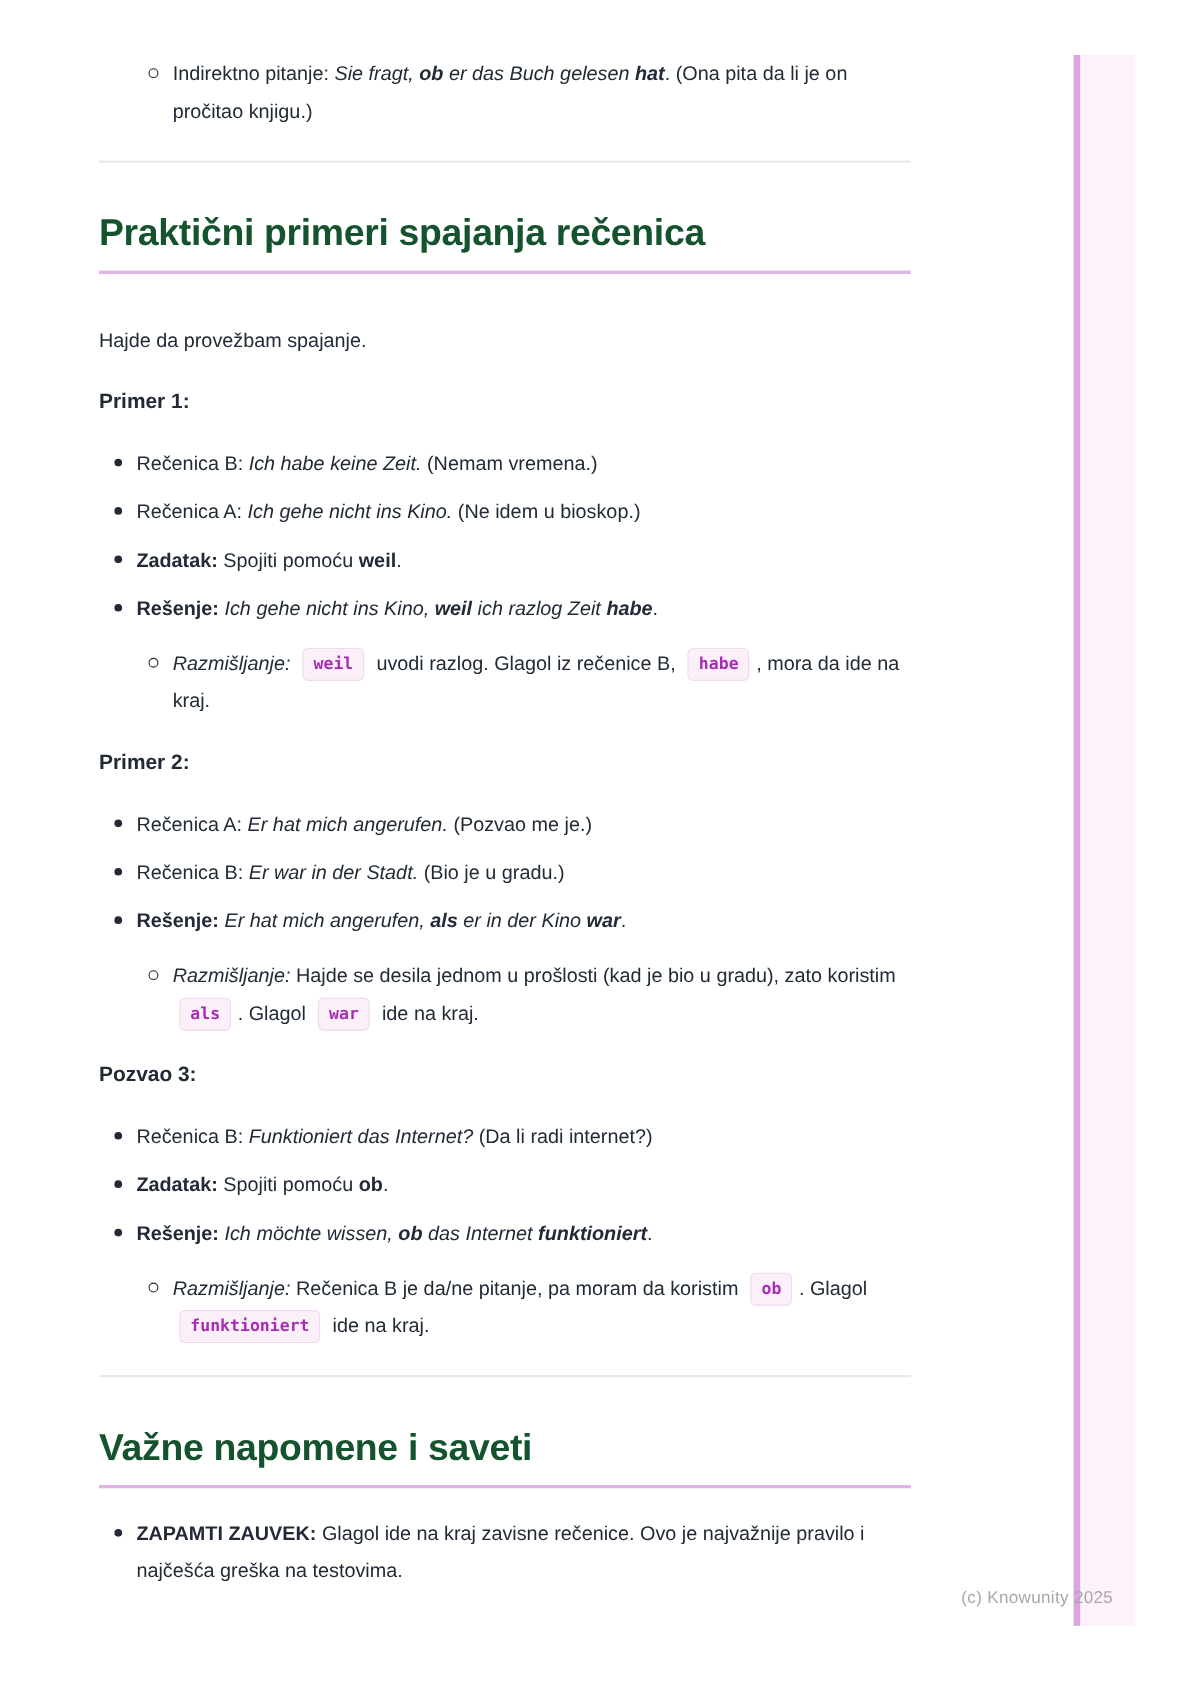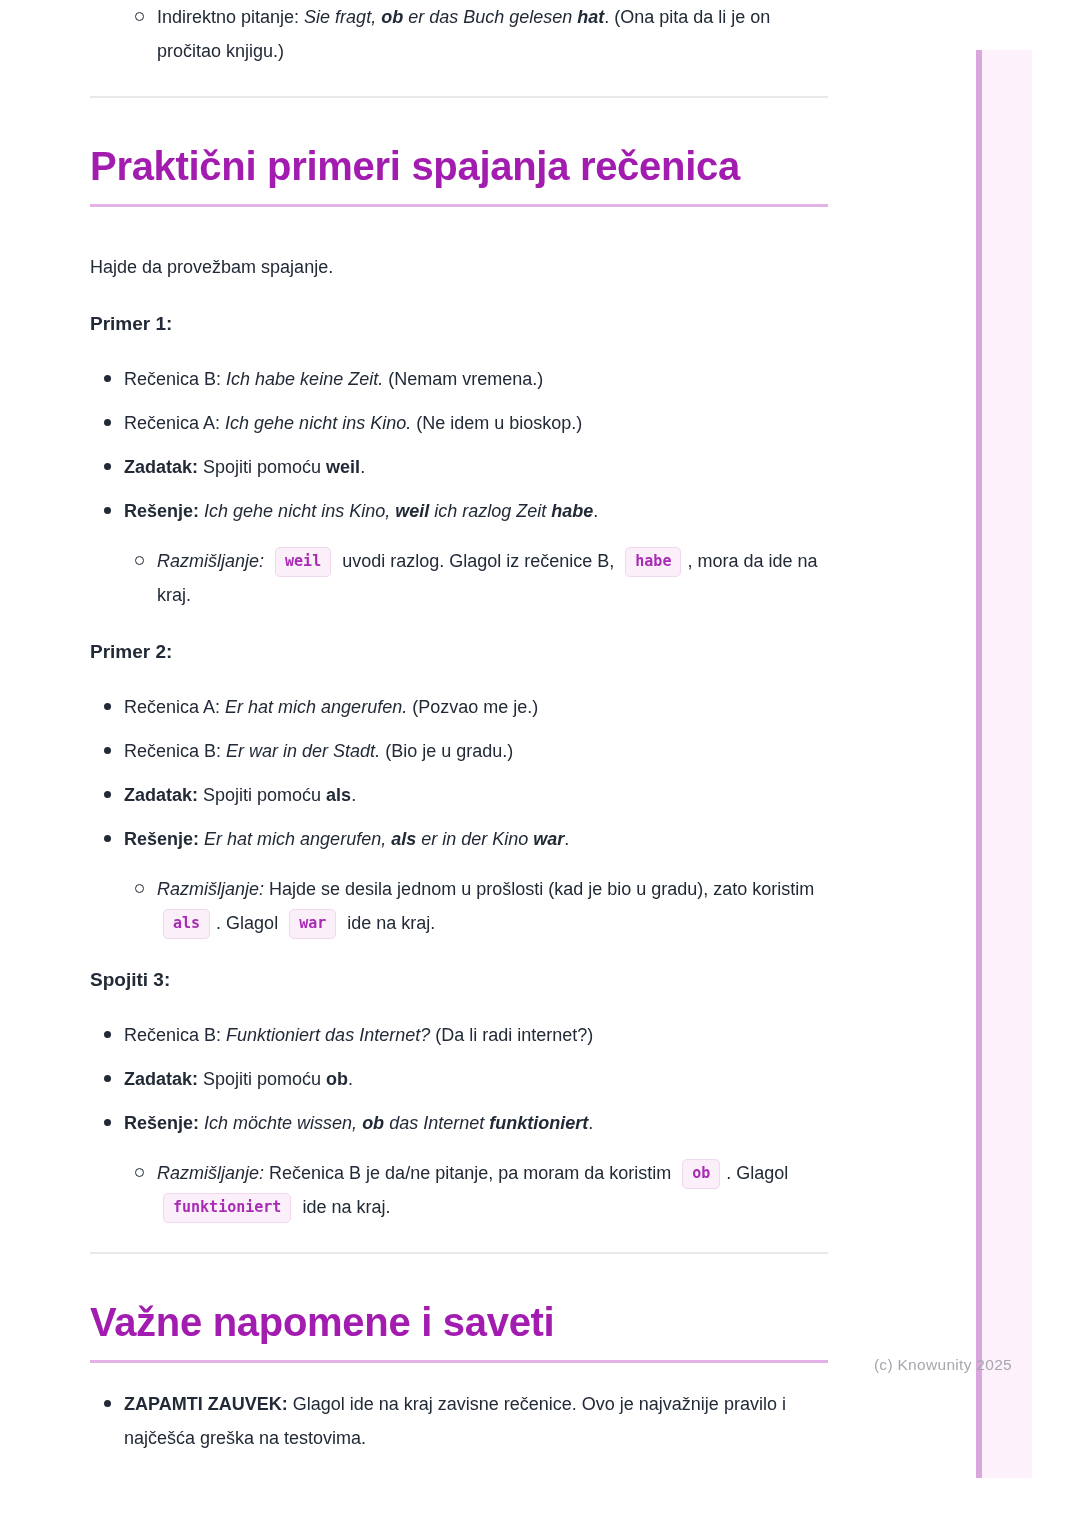--- a/index.html
+++ b/index.html
@@ -9,20 +9,21 @@
     background: #ffffff;
     font-family: "Liberation Sans", sans-serif;
     color: #212a36;
     overflow: hidden;
   }
   .page { position: relative; width: 1080px; height: 1528px; }
   .content {
     position: absolute;
     left: 90px; top: 0;
     width: 738px;
+    padding-top: 50px;
     font-size: 18px;
     line-height: 34px;
   }
   
   ul { list-style: none; }
   ul.main-list { margin-top: 24px; padding-left: 34px; }
   ul.main-list > li { position: relative; }
   ul.main-list > li + li { margin-top: 10px; }
   ul.main-list > li::before {
     content: "";
@@ -53,24 +54,24 @@
     border-radius: 50%;
     border: 1.5px solid #212a36;
   }
   hr.divider {
     border: none;
     border-top: 2px solid #e9e9ec;
     margin: 28px 0 0 0;
   }
   h2.section-title {
     margin-top: 42px;
-    font-size: 40px;
+    font-size: 34px;
     line-height: 1.3;
     font-weight: 700;
-    color: #a21caf;
+    color: #14532d;
     padding-bottom: 12px;
     border-bottom: 3px solid #e2b2e7;
     letter-spacing: -0.3px;
   }
   p.lead { margin-top: 43px; }
   h3.example-label { margin-top: 26px; font-size: 19px; line-height: 28px; font-weight: 700; }
   
   .seg-i  { font-style: italic; }
   .seg-b  { font-weight: 700; }
   .seg-bi { font-weight: 700; font-style: italic; }
@@ -96,21 +97,21 @@
     background: #d9a7de;
   }
   .side-panel {
     position: absolute;
     left: 982px; top: 50px;
     width: 50px; height: 1428px;
     background: #fdf1fc;
   }
   .watermark {
     position: absolute;
-    top: 1354px;
+    top: 1442px;
     right: 68px;
     font-size: 15.5px;
     line-height: 22px;
     color: #a7a7ae;
     letter-spacing: 0.3px;
     z-index: 3;
   }
 </style>
 </head>
 <body>
@@ -158,33 +159,30 @@
 
     <h3 class="example-label">Primer 2:</h3>
     <ul class="main-list">
       <li>
         <span class="rich"><span>Rečenica A: </span><span class="seg-i">Er hat mich angerufen.</span><span> (Pozvao me je.)</span></span>
       </li>
       <li>
         <span class="rich"><span>Rečenica B: </span><span class="seg-i">Er war in der Stadt.</span><span> (Bio je u gradu.)</span></span>
       </li>
       <li>
-        <span class="rich"><span class="seg-b">Zadatak:</span><span> Spojiti pomoću </span><span class="seg-b">als</span><span>.</span></span>
-      </li>
-      <li>
         <span class="rich"><span class="seg-b">Rešenje:</span><span> </span><span class="seg-i">Er hat mich angerufen, </span><span class="seg-bi">als</span><span class="seg-i"> er in der Kino </span><span class="seg-bi">war</span><span>.</span></span>
         <ul class="sub-list">
           <li>
             <span class="rich"><span class="seg-i">Razmišljanje:</span><span> Hajde se desila jednom u prošlosti (kad je bio u gradu), zato koristim </span><span class="seg-code">als</span><span>. Glagol </span><span class="seg-code">war</span><span> ide na kraj.</span></span>
           </li>
         </ul>
       </li>
     </ul>
 
-    <h3 class="example-label">Spojiti 3:</h3>
+    <h3 class="example-label">Pozvao 3:</h3>
     <ul class="main-list">
       <li>
         <span class="rich"><span>Rečenica B: </span><span class="seg-i">Funktioniert das Internet?</span><span> (Da li radi internet?)</span></span>
       </li>
       <li>
         <span class="rich"><span class="seg-b">Zadatak:</span><span> Spojiti pomoću </span><span class="seg-b">ob</span><span>.</span></span>
       </li>
       <li>
         <span class="rich"><span class="seg-b">Rešenje:</span><span> </span><span class="seg-i">Ich möchte wissen, </span><span class="seg-bi">ob</span><span class="seg-i"> das Internet </span><span class="seg-bi">funktioniert</span><span>.</span></span>
         <ul class="sub-list">

